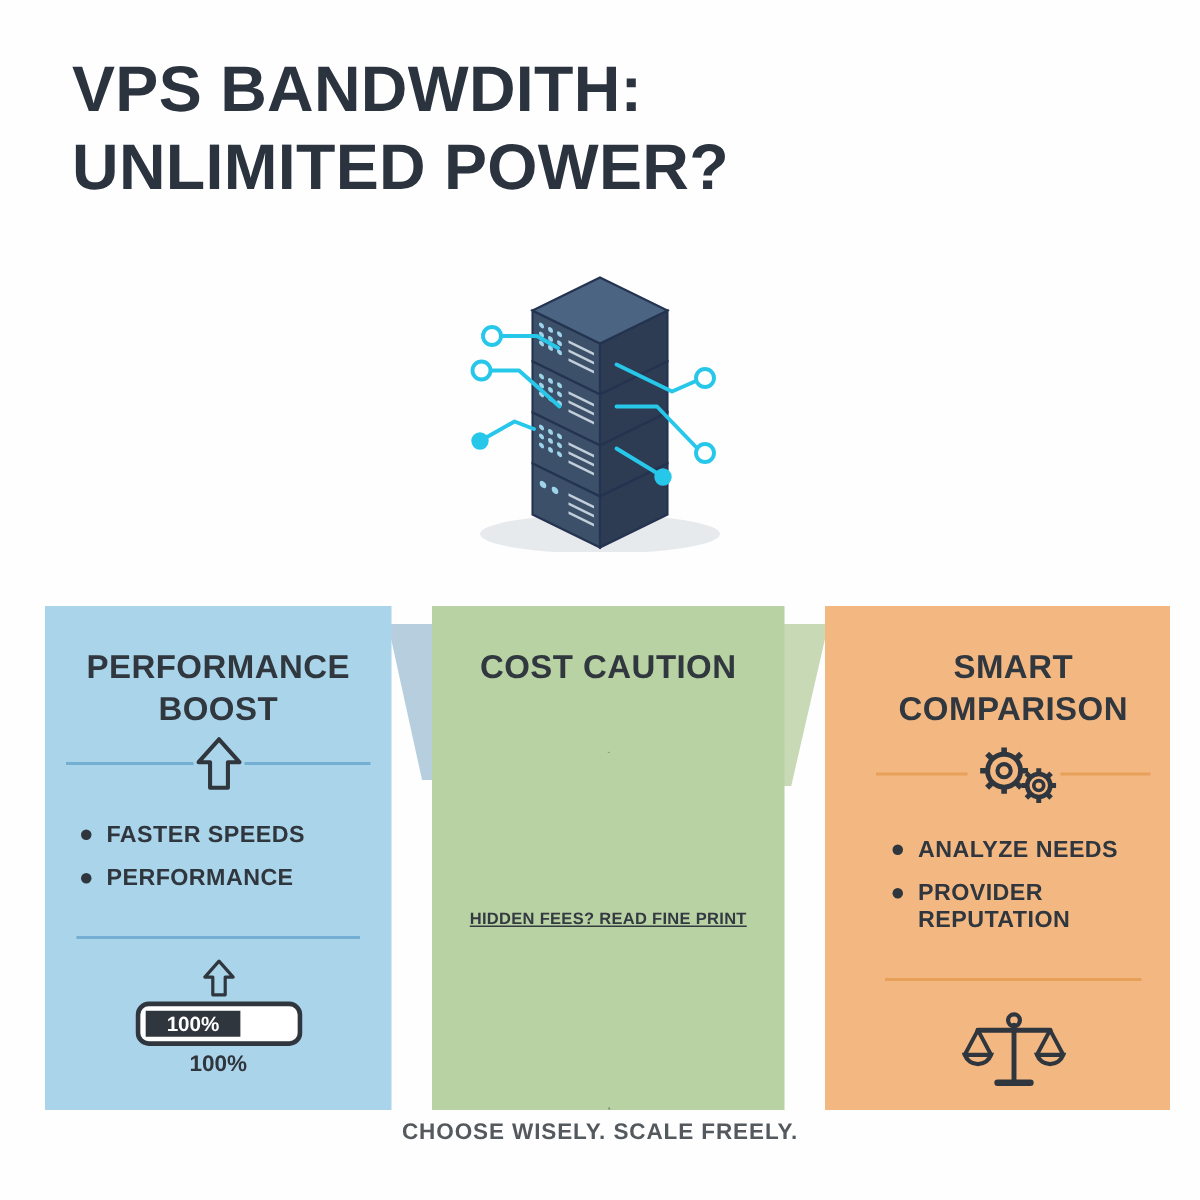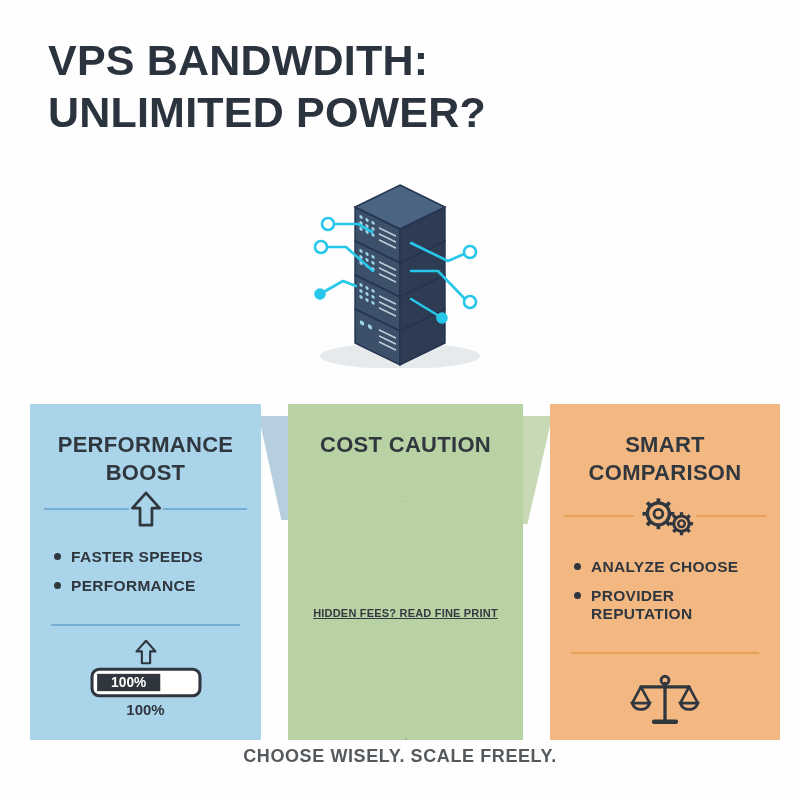--- a/index.html
+++ b/index.html
@@ -21,21 +21,21 @@
     clip-path:polygon(12% 0,100% 0,100% 100%,72% 100%);}
   .wedge-green{left:520px;top:416px;width:34px;height:108px;background:#c8d9b5;
     clip-path:polygon(0 0,95% 0,22% 100%,0 100%);}
 
   .panel{
     position:absolute;top:404px;height:336px;box-sizing:border-box;
     display:flex;flex-direction:column;align-items:center;
   }
   .panel-performance{left:30px;width:231px;background:#aad4e9;}
   .panel-cost{left:288px;width:235px;background:#b8d2a4;gap:40px;}
-  .panel-comparison{left:550px;width:230px;background:#f3b882;}
+  .panel-comparison{left:550px;width:230px;background:#f3b882;padding-left:21px;}
 
   .panel-title{
     margin-top:27px;font-size:22px;font-weight:bold;text-align:center;
     line-height:1.25;letter-spacing:0.3px;color:#30373e;max-width:200px;
   }
   .divider-row{display:flex;align-items:center;width:88%;margin-top:4px;}
   .divider-row .seg{flex:1;height:2px;}
   .panel-performance .seg{background:#74afd3;}
   .panel-comparison .seg{background:#e7a058;}
   .divider-full{width:82%;height:2px;}
@@ -51,21 +51,21 @@
 
   .cost-line{margin-top:22px;font-size:16px;font-weight:bold;color:#333a41;
     white-space:nowrap;letter-spacing:0.2px;}
   .cost-line.second{font-size:11px;margin-top:23px;text-decoration:underline;}
 
   .icon{display:block;}
   .progress-caption{margin-top:3px;font-size:15px;font-weight:bold;color:#2f363d;}
 
   .footer-tagline{
     position:absolute;left:0;top:746px;width:800px;text-align:center;
-    font-size:18px;font-weight:bold;color:#54595e;letter-spacing:0.6px;
+    font-size:15px;font-weight:bold;color:#54595e;letter-spacing:0.6px;
   }
 </style>
 </head>
 <body>
 
 <div class="main-title">
   <div>VPS BANDWDITH:</div>
   <div>UNLIMITED POWER?</div>
 </div>
 
@@ -246,21 +246,21 @@
           <line x1="43" y1="19.5" x2="43" y2="16.5"></line>
             <line x1="48.4" y1="21.6" x2="50.5" y2="19.5"></line>
         </g>
       </g>
     </svg>
     <span class="seg"></span>
   </div>
   <div class="bullets">
     <div class="bullet">
       <span class="dot"></span>
-      <span>ANALYZE CHOOSE</span>
+      <span>ANALYZE NEEDS</span>
     </div>
     <div class="bullet">
       <span class="dot"></span>
       <span>PROVIDER REPUTATION</span>
     </div>
   </div>
   <div class="divider-full" style="margin-top:18px"></div>
   <svg class="icon" style="margin-top:18px" width="70" height="58" viewBox="0 0 64 52">
     <g stroke="#2f363d" fill="none" stroke-linecap="round">
       <line x1="32" y1="10" x2="32" y2="43" stroke-width="3"></line>

